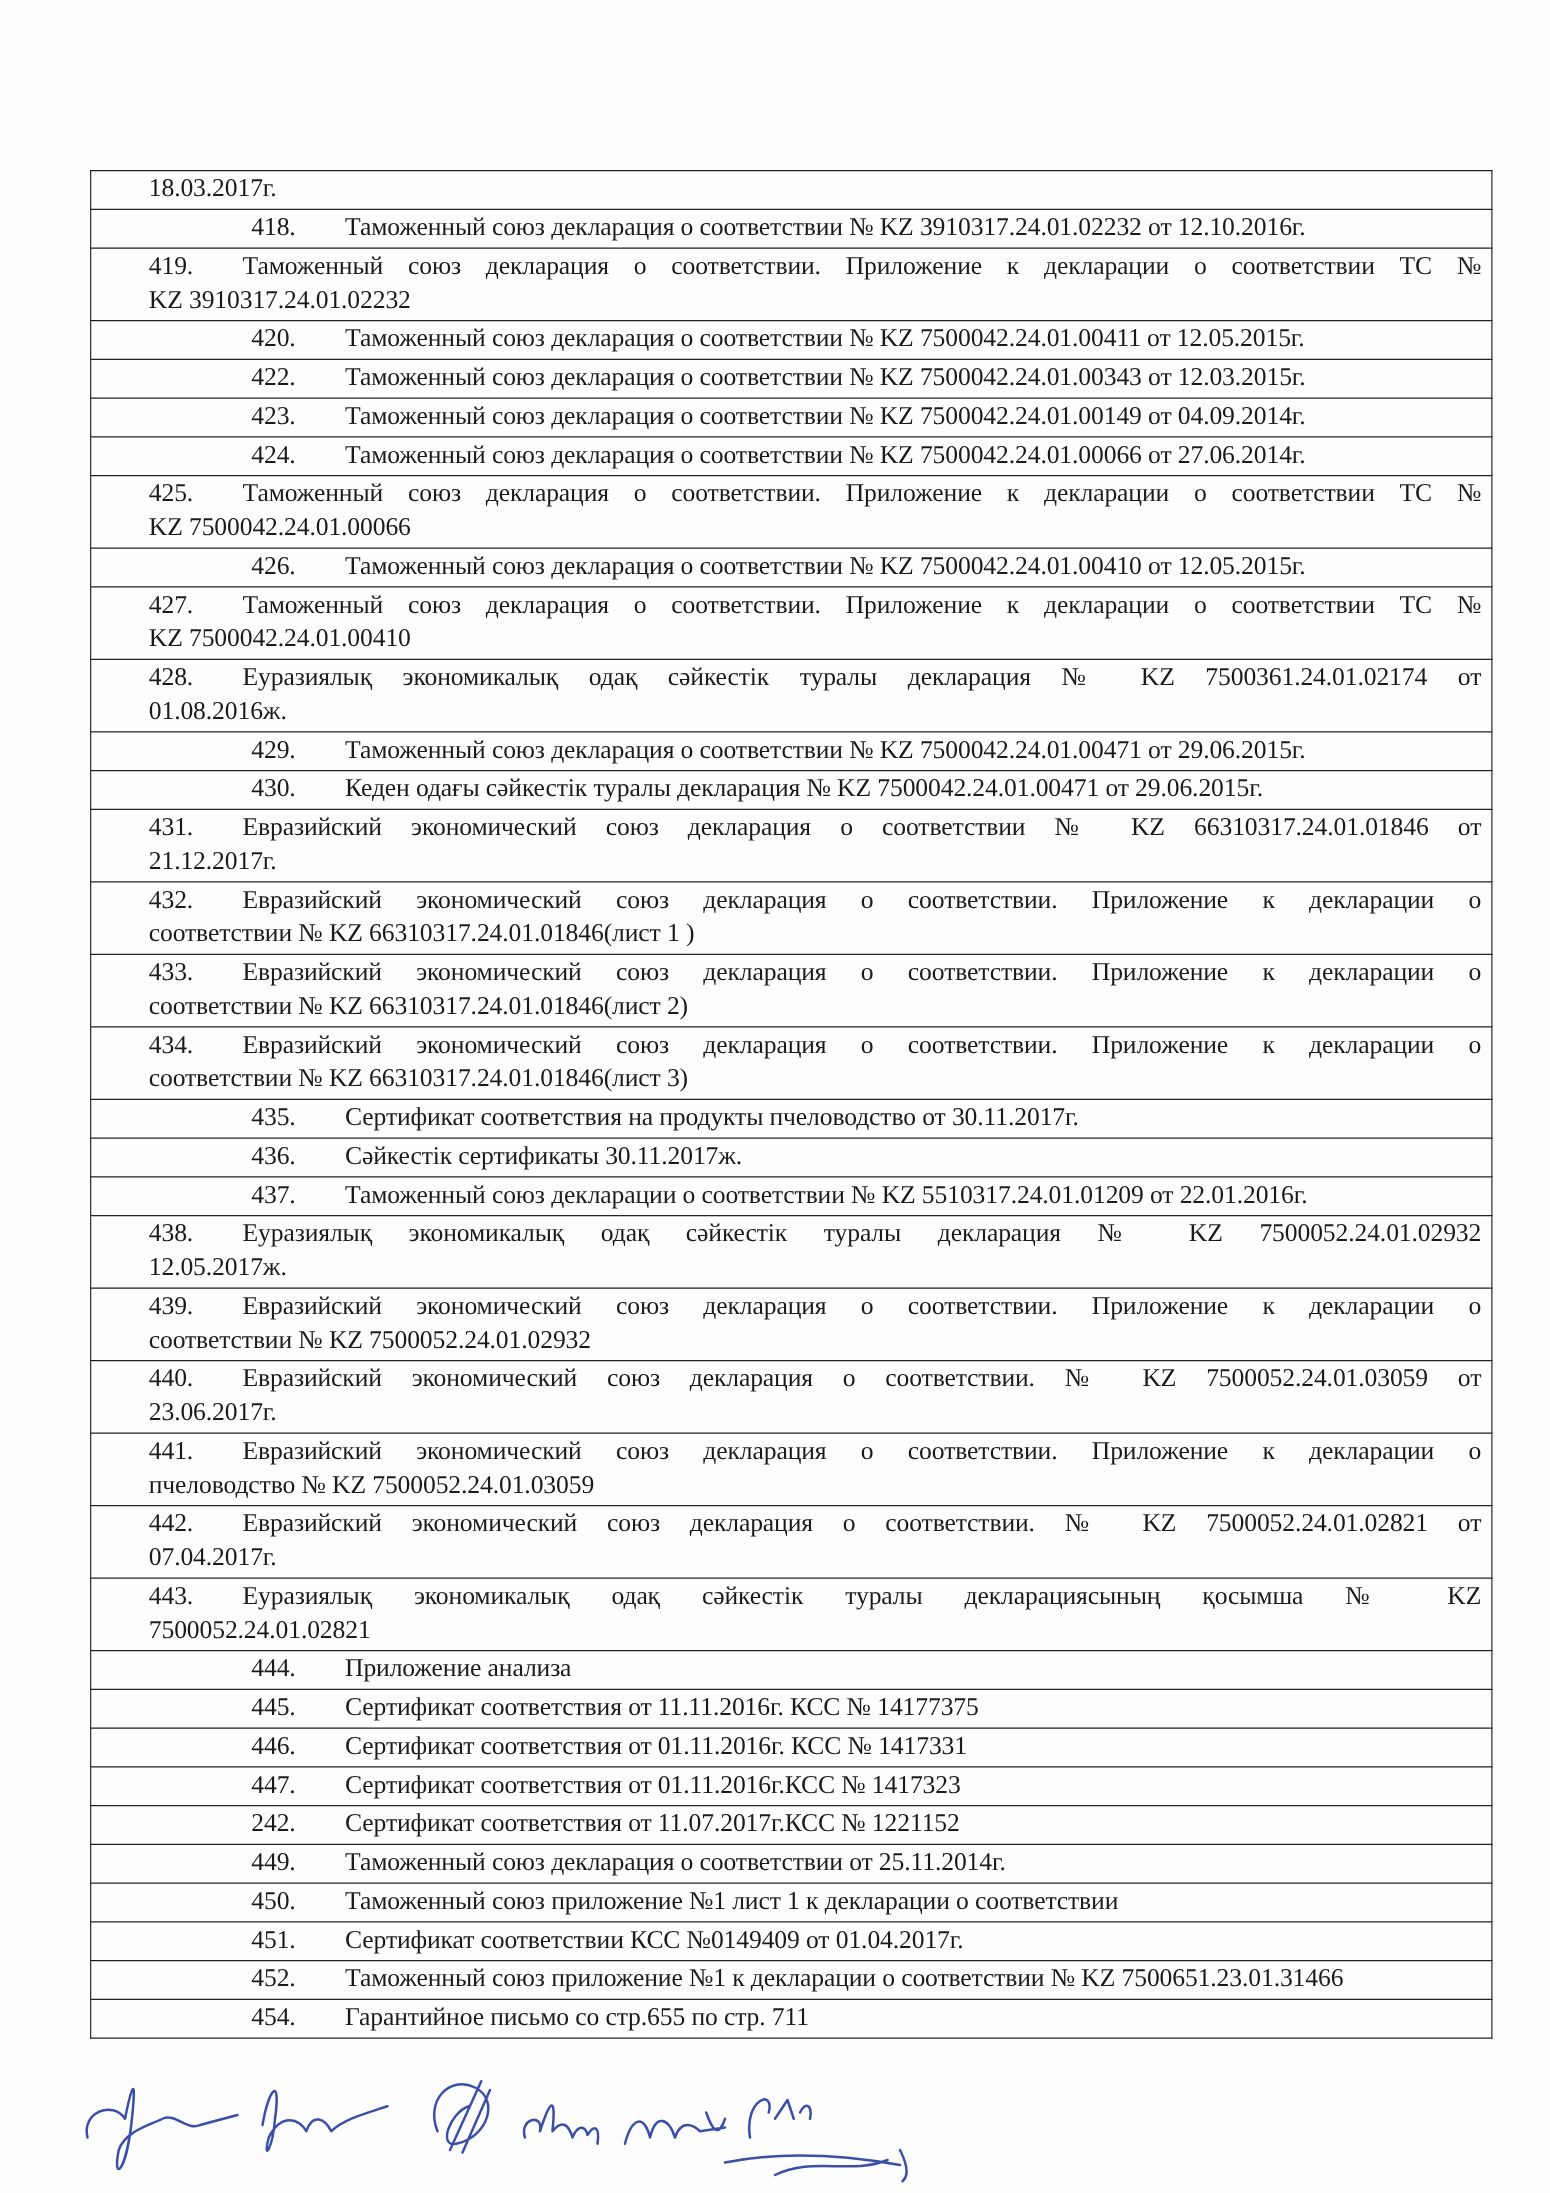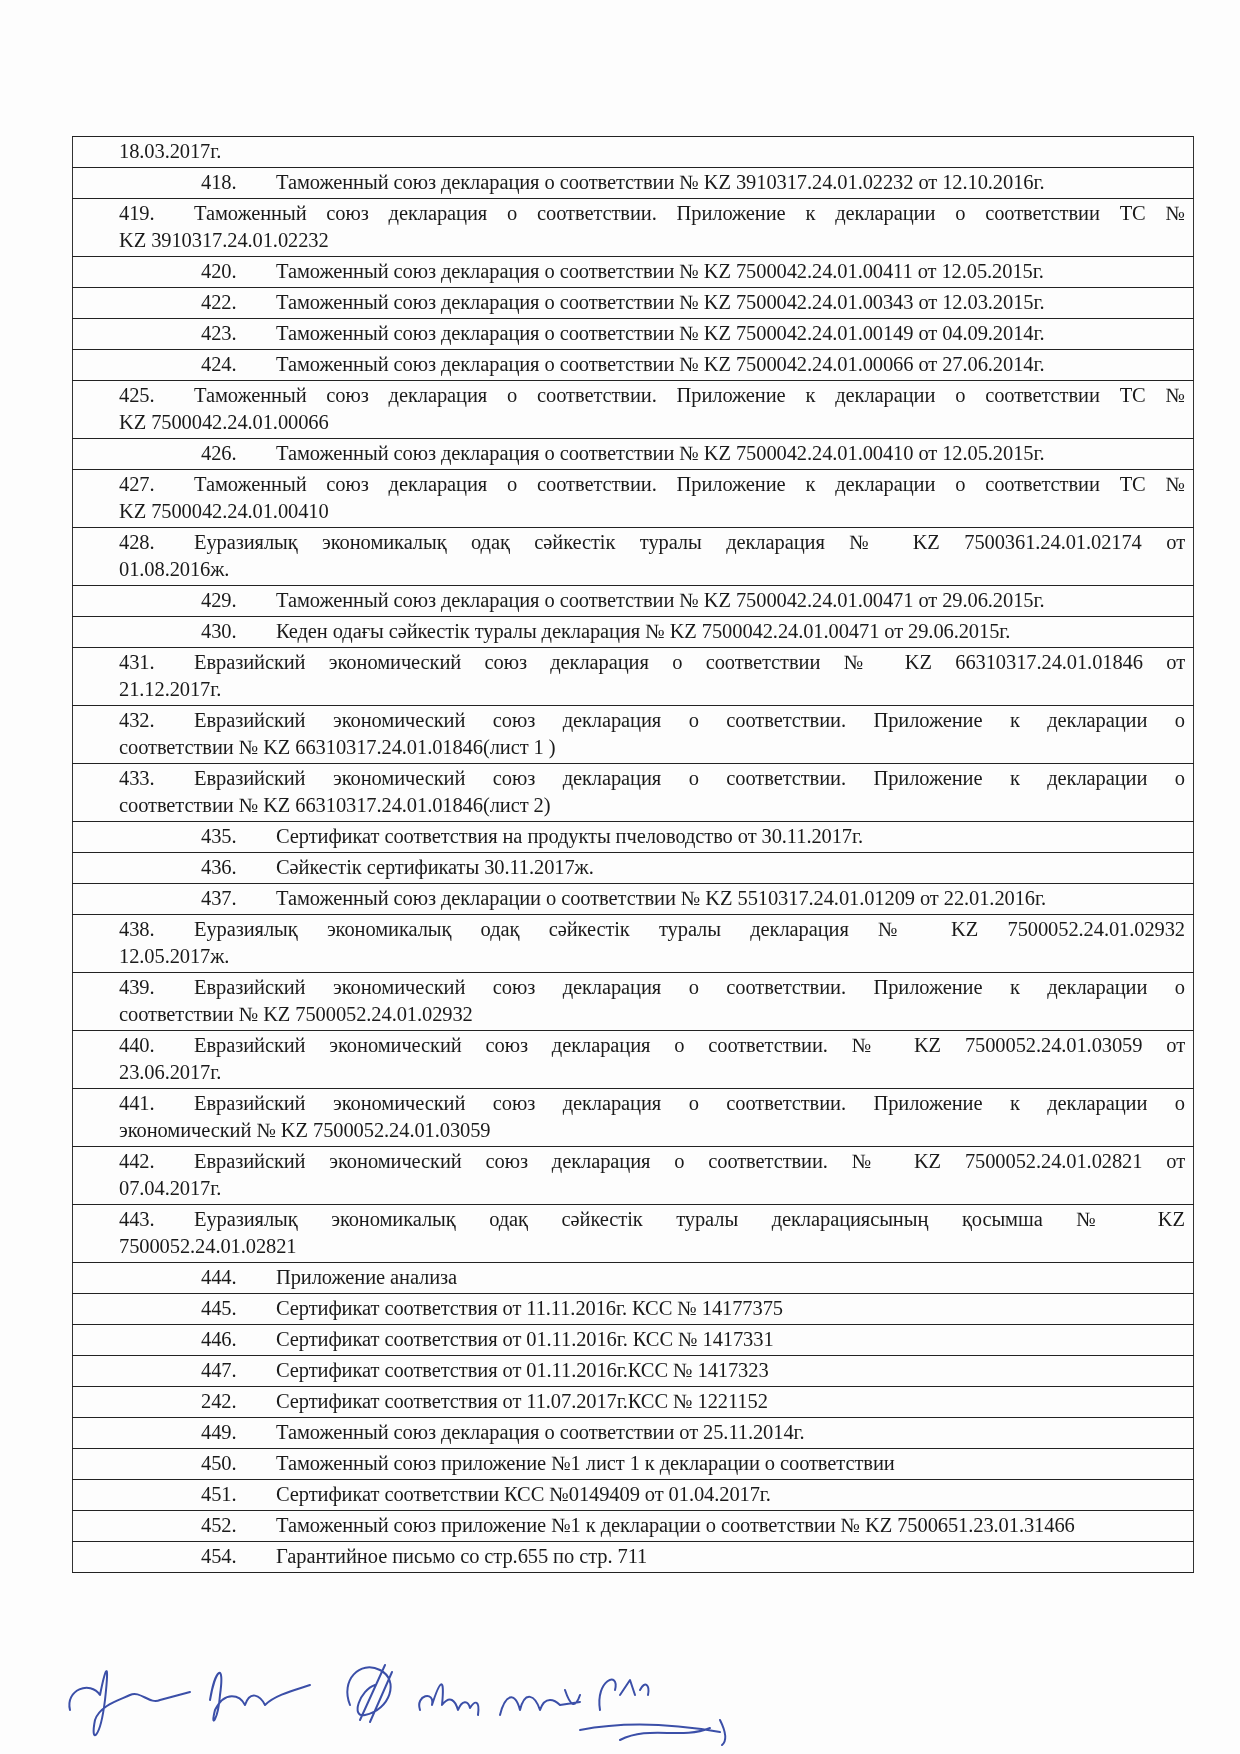--- a/index.html
+++ b/index.html
@@ -156,20 +156,26 @@
           </td>
         </tr>
         <tr>
           <td>
             <span class="line1"><span class="n">433.</span><span>Евразийский экономический союз декларация о соответствии. Приложение к декларации о</span></span>
             <span class="line2">соответствии № KZ 66310317.24.01.01846(лист 2)</span>
           </td>
         </tr>
         <tr>
           <td>
+            <span class="line1"><span class="n">434.</span><span>Евразийский экономический союз декларация о соответствии. Приложение к декларации о</span></span>
+            <span class="line2">соответствии № KZ 66310317.24.01.01846(лист 3)</span>
+          </td>
+        </tr>
+        <tr>
+          <td>
             <span class="line1 single"><span class="n">435.</span><span>Сертификат соответствия на продукты пчеловодство  от 30.11.2017г.</span></span>
           </td>
         </tr>
         <tr>
           <td>
             <span class="line1 single"><span class="n">436.</span><span>Сәйкестік сертификаты 30.11.2017ж.</span></span>
           </td>
         </tr>
         <tr>
           <td>
@@ -190,21 +196,21 @@
         </tr>
         <tr>
           <td>
             <span class="line1"><span class="n">440.</span><span>Евразийский экономический союз декларация о соответствии. № KZ 7500052.24.01.03059 от</span></span>
             <span class="line2">23.06.2017г.</span>
           </td>
         </tr>
         <tr>
           <td>
             <span class="line1"><span class="n">441.</span><span>Евразийский экономический союз декларация о соответствии. Приложение к декларации о</span></span>
-            <span class="line2">экономический № KZ 7500052.24.01.03059</span>
+            <span class="line2">пчеловодство № KZ 7500052.24.01.03059</span>
           </td>
         </tr>
         <tr>
           <td>
             <span class="line1"><span class="n">442.</span><span>Евразийский экономический союз декларация о соответствии. № KZ 7500052.24.01.02821 от</span></span>
             <span class="line2">07.04.2017г.</span>
           </td>
         </tr>
         <tr>
           <td>

